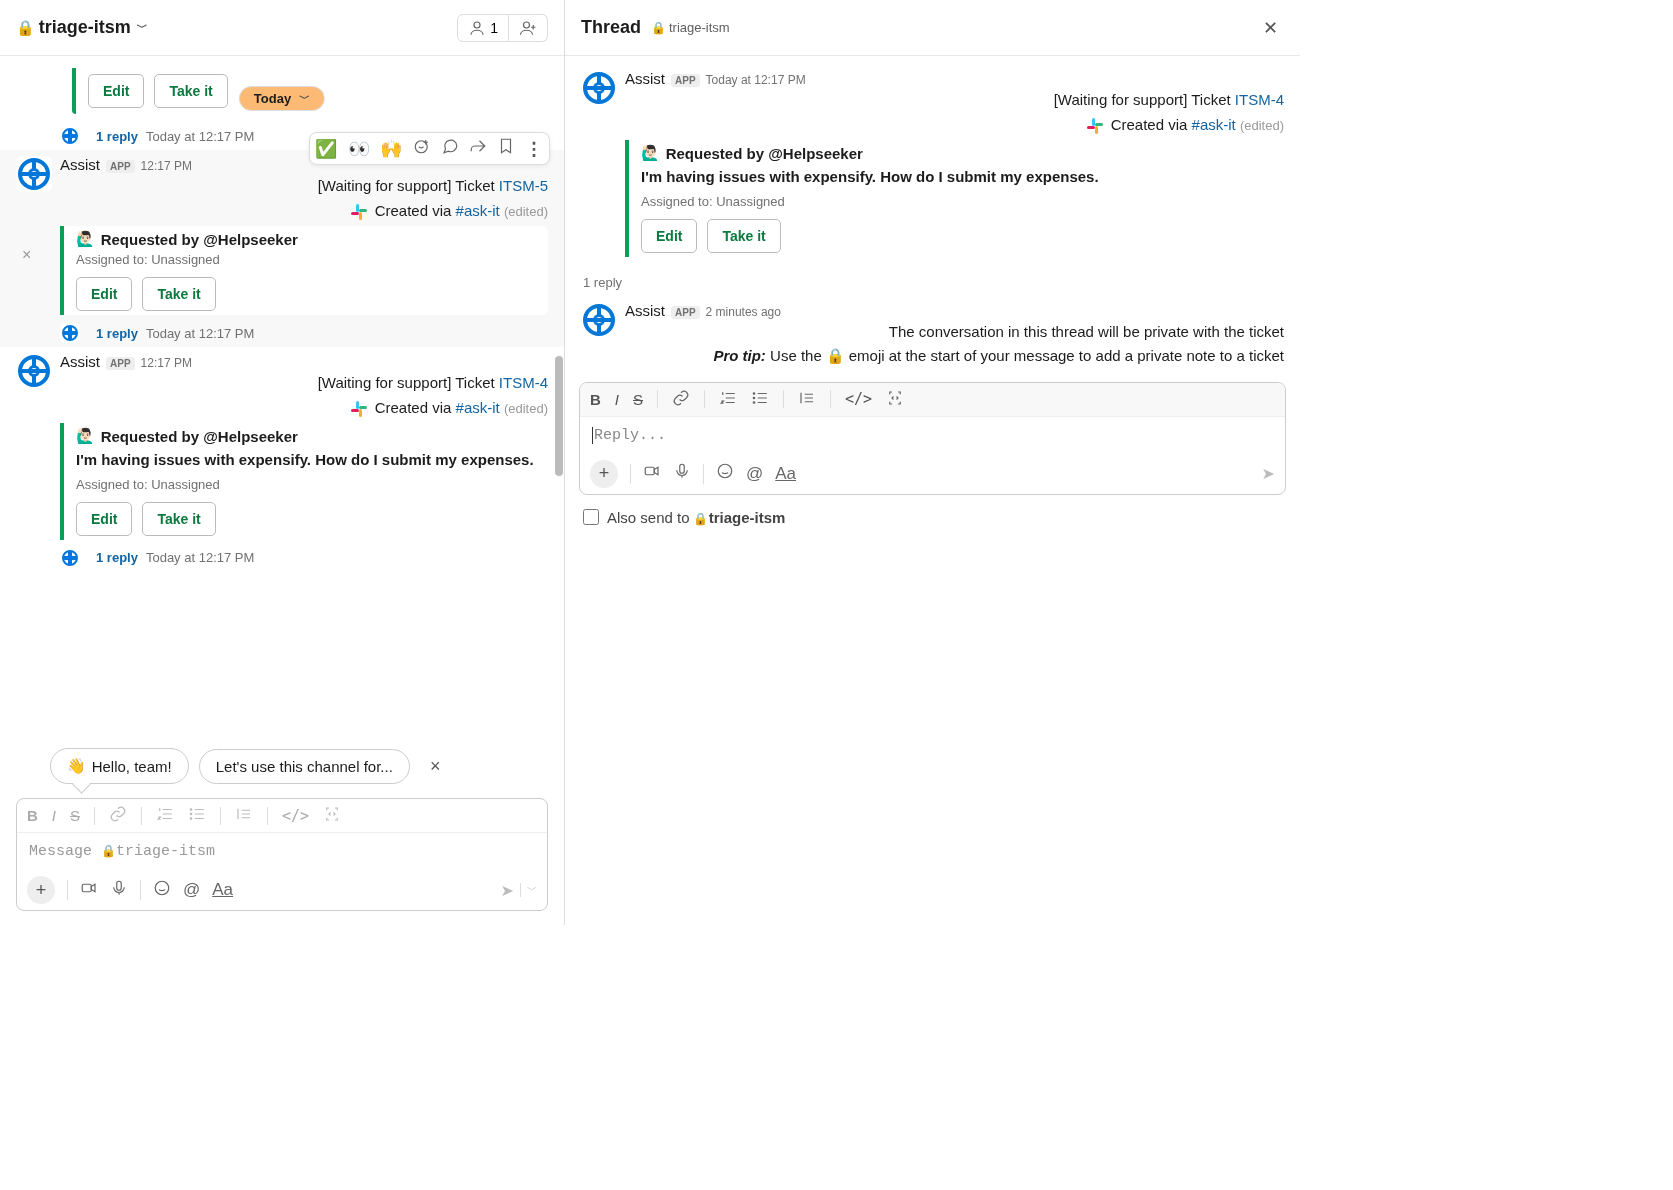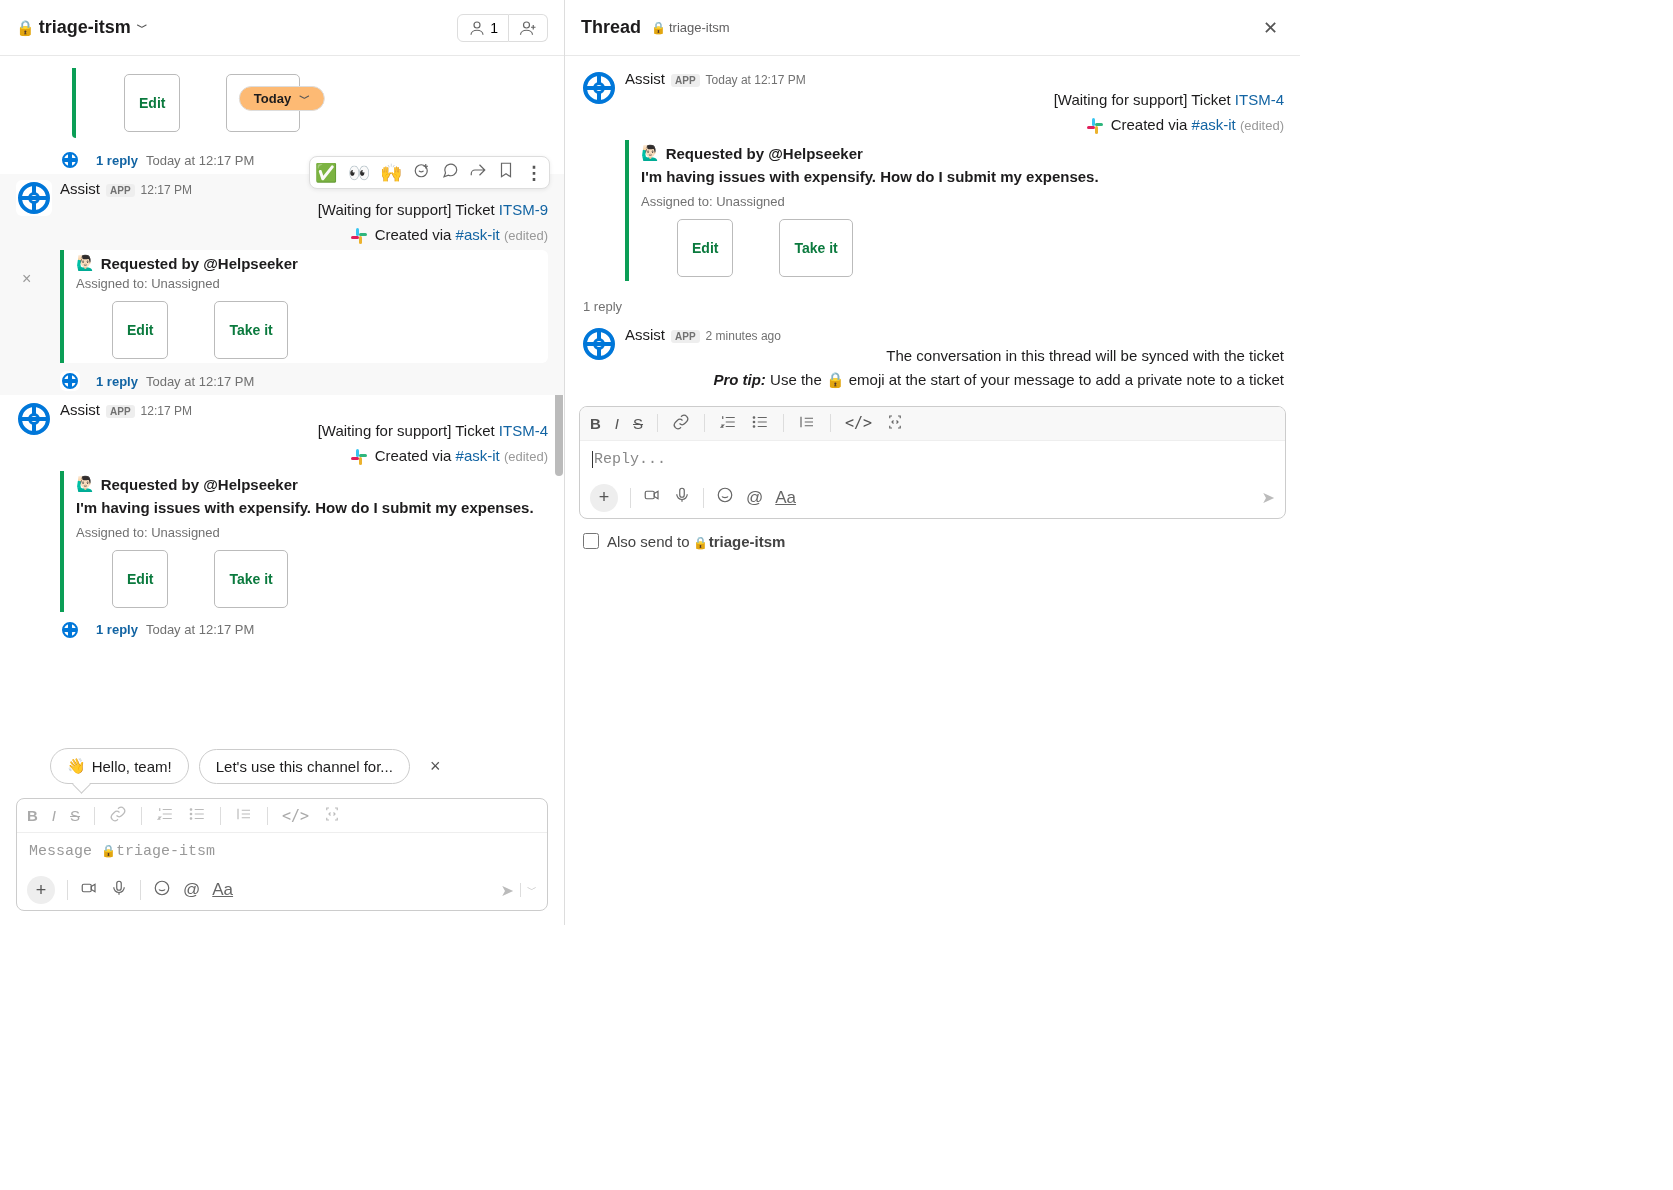--- a/index.html
+++ b/index.html
@@ -53,21 +53,21 @@
   .slack-logo .s1{background:#36c5f0;top:0;left:5px;height:8px;width:3px;border-radius:2px;}
   .slack-logo .s2{background:#2eb67d;top:5px;right:0;width:8px;height:3px;border-radius:2px;}
   .slack-logo .s3{background:#ecb22e;bottom:0;right:5px;height:8px;width:3px;border-radius:2px;}
   .slack-logo .s4{background:#e01e5a;bottom:5px;left:0;width:8px;height:3px;border-radius:2px;}
 
   .attachment { border-left:4px solid #0b9e56; background:#fff; padding:4px 0 4px 12px; margin:4px 0 8px 0; border-radius:0 6px 6px 0;}
   .attachment .req { font-weight:800; display:flex; align-items:center; gap:6px; margin-bottom:4px;}
   .attachment .issue { font-weight:700; margin-bottom:6px; line-height:1.45;}
   .attachment .assigned { color:#717171; font-size:13px; margin-bottom:10px;}
   .btn-row { display:flex; gap:10px;}
-  .action-btn { border:1px solid #bbb; background:#fff; color:#0b7a3e; font-weight:700; padding:20px 14px; border-radius:5px; font-size:14px; cursor:pointer;margin-left:36px;}
+  .action-btn { border:1px solid #bbb; background:#fff; color:#0b7a3e; font-weight:700; padding:8px 14px; border-radius:5px; font-size:14px; cursor:pointer;}
   .reply-row { display:flex; align-items:center; gap:8px; margin-top:6px; margin-left:0;}
   .reply-row .mini-av { width:18px; height:18px;}
   .reply-link { color:#1264a3; font-weight:700; font-size:13px;}
   .reply-time { color:#717171; font-size:13px;}
 
   
   .hover-toolbar { position:absolute; top:-18px; right:14px; background:#fff; border:1px solid #ddd; border-radius:8px; padding:4px 6px; display:flex; gap:10px; align-items:center; box-shadow:0 1px 4px rgba(0,0,0,0.08); z-index:4;}
   .hover-toolbar span{font-size:18px; cursor:pointer; color:#555;}
   .hover-close { position:absolute; left:22px; top:96px; color:#999; font-size:16px; cursor:pointer;}
 
@@ -188,21 +188,21 @@
             <div class="assist-center"></div>
           </div>
         </div>
       <div class="msg-body">
         <div class="msg-head">
           <span class="msg-author">Assist</span>
           <span class="app-badge">APP</span>
           <span class="msg-time">12:17 PM</span>
         </div>
         <div class="msg-text">
-          <span>[Waiting for support] Ticket </span><a class="link">ITSM-9</a>
+          <span>[Waiting for support] Ticket </span><a class="link">ITSM-5</a>
         </div>
         <div class="msg-text">
           <span class="slack-logo"><span class="s1"></span><span class="s2"></span><span class="s3"></span><span class="s4"></span></span>
           <span>Created via </span><a class="link">#ask-it</a> <span class="edited">(edited)</span>
         </div>
         <div class="attachment">
           <div class="req">
               <span>🙋🏻‍♂️</span>
               <span>Requested by @Helpseeker</span>
             </div>
@@ -391,21 +391,21 @@
           <div class="assist-ring">
             <div class="assist-center"></div>
           </div>
         </div>
       <div class="msg-body">
         <div class="msg-head">
           <span class="msg-author">Assist</span>
           <span class="app-badge">APP</span>
           <span class="msg-time">2 minutes ago</span>
         </div>
-        <div class="msg-text">The conversation in this thread will be synced with the ticket</div>
+        <div class="msg-text">The conversation in this thread will be private with the ticket</div>
         <div class="msg-text">
           <span class="protip">Pro tip:</span><span> Use the </span><span>🔒</span><span> emoji at the start of your message to add a private note to a ticket</span>
         </div>
       </div>
     </div>
 
     <div class="composer thread">
       <div class="fmt-row active">
         <span><b>B</b></span>
         <span><i>I</i></span>

